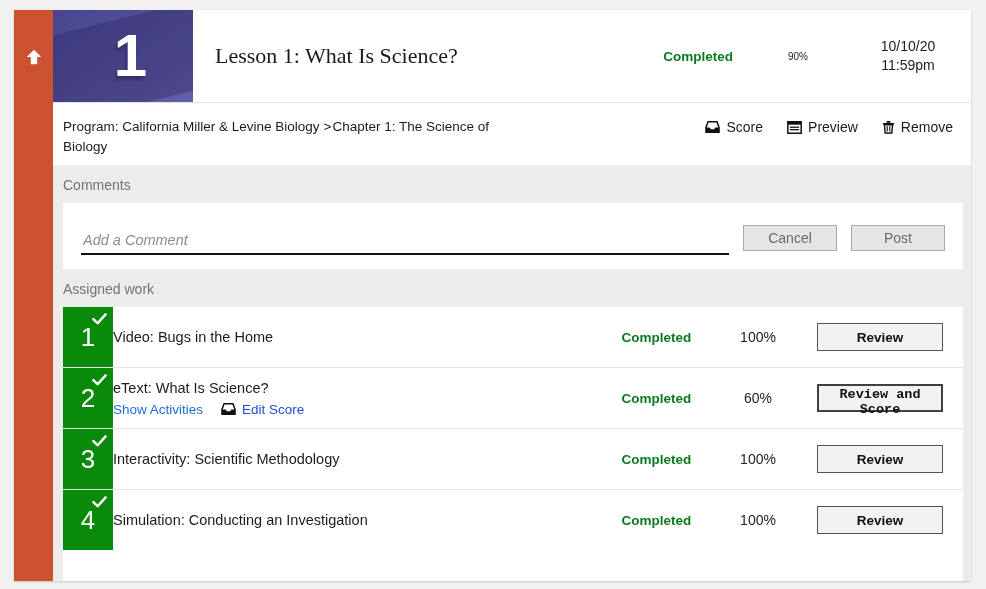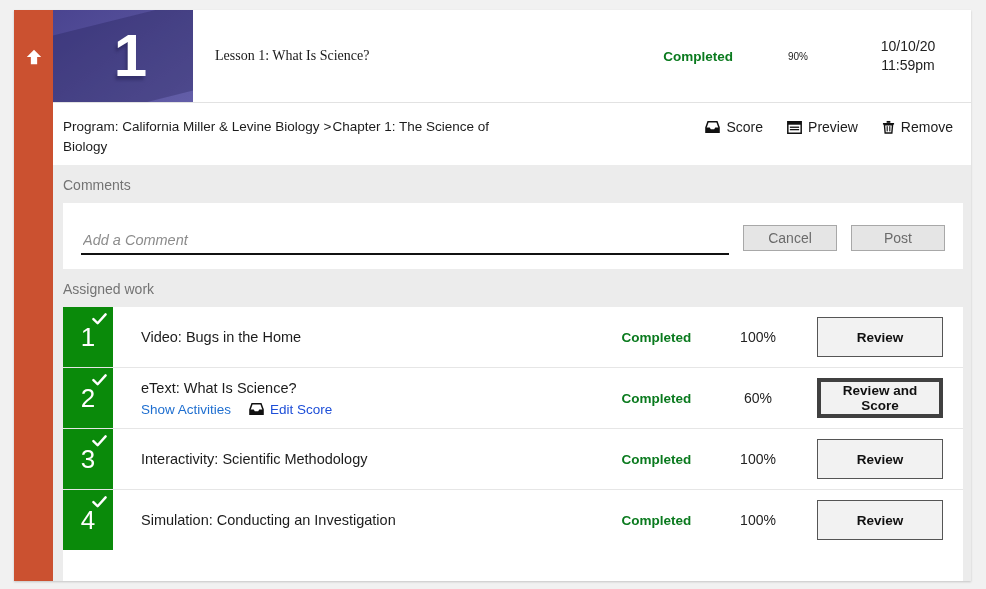--- a/index.html
+++ b/index.html
@@ -96,21 +96,21 @@
     padding-left: 14px;
     box-sizing: border-box;
     text-shadow: -2px 4px 3px rgba(20,16,60,0.35);
   }
   .hdr-title {
     flex: 1 1 auto;
     display: flex;
     align-items: center;
     padding-left: 22px;
     font-family: "Liberation Serif", serif;
-    font-size: 14px;
+    font-size: 22px;
     color: #1a1a1a;
     min-width: 0;
   }
   .hdr-status {
     flex: 0 0 auto;
     display: flex;
     align-items: center;
     font-size: 13.5px;
     font-weight: 700;
     color: #0a7a1e;
@@ -257,21 +257,21 @@
     top: 5px;
     right: 6px;
     width: 15px;
     height: 15px;
   }
   .work-main {
     flex: 1 1 auto;
     display: flex;
     flex-direction: column;
     justify-content: center;
-    padding-left: 28px;
+    padding-left: 0;
     min-width: 0;
   }
   .work-title {
     font-size: 14.5px;
     color: #1c1c1c;
     line-height: 1.3;
   }
   .work-sub {
     display: flex;
     align-items: center;
@@ -310,30 +310,30 @@
     color: #222;
   }
   .work-act {
     flex: 0 0 166px;
     display: flex;
     align-items: center;
     justify-content: center;
   }
   .btn-review {
     width: 126px;
-    height: 40px;
+    height: 28px;
     background: #f2f2f2;
     border: 1px solid #555;
     font-size: 13.5px;
     font-weight: 700;
     color: #111;
     font-family: "Liberation Sans", sans-serif;
     cursor: pointer;
   }
-  .btn-review.strong { border: 4px solid #404040; }
+  .btn-review.strong { border: 2px solid #404040; font-family: Liberation Mono, monospace; }
 </style>
 </head>
 <body>
 
 <div id="root">
   <div class="card">
 
     <div class="rail">
       <svg class="arrow-up" viewBox="0 0 20 20">
         <path d="M10 2 L18 10 L13.5 10 L13.5 18 L6.5 18 L6.5 10 L2 10 Z" fill="#ffffff"></path>

